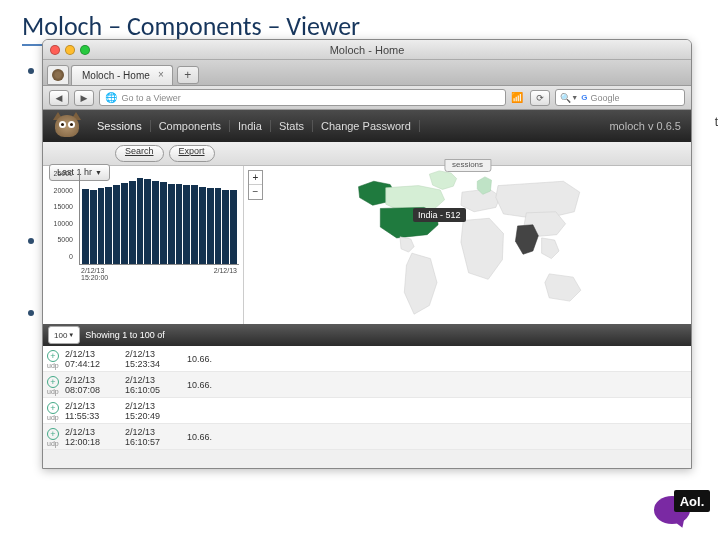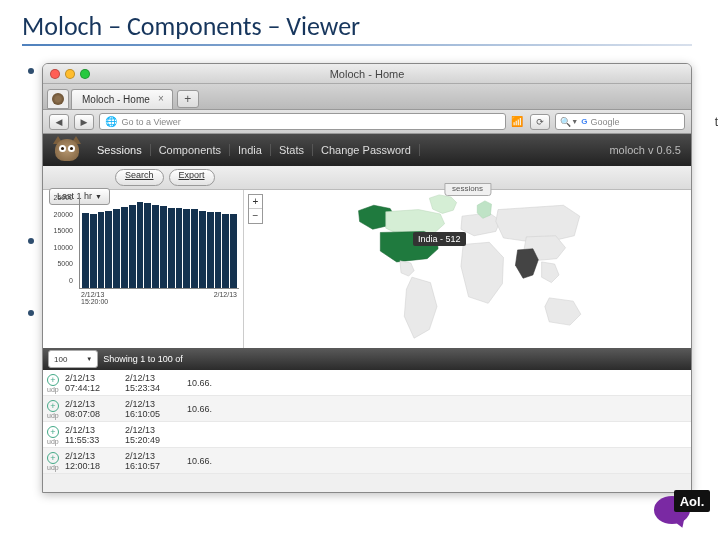--- a/index.html
+++ b/index.html
@@ -4,21 +4,21 @@
 <style>
   * { margin: 0; padding: 0; box-sizing: border-box; }
   body { width: 720px; height: 540px; font-family: "Helvetica Neue", Arial, sans-serif; background: #fff; overflow: hidden; position: relative; }
 
   .slide-title { font-size: 26px; font-weight: 400; color: #17365d; padding: 10px 0 2px 22px; font-family: Calibri, Arial, sans-serif; }
   .slide-underline { margin-left: 22px; width: 670px; height: 2px; background: linear-gradient(to right, #4f81bd, #d8e0ec); }
   .bullet { position: absolute; left: 28px; width: 6px; height: 6px; background: #2f4e6f; border-radius: 50%; }
   .b1 { top: 68px; } .b2 { top: 238px; } .b3 { top: 310px; }
   .cuttext { position: absolute; right: 2px; top: 115px; font-size: 12px; color: #333; }
 
-  .mac-window { position: absolute; left: 42px; top: 63px; width: 650px; height: 430px; border: 1px solid #888; border-radius: 6px 6px 0 0; background: #f0f0f0; box-shadow: 0 2px 10px rgba(0,0,0,0.25); overflow: hidden; }
+  .mac-window { position: absolute; left: 42px; top: 39px; width: 650px; height: 430px; border: 1px solid #888; border-radius: 6px 6px 0 0; background: #f0f0f0; box-shadow: 0 2px 10px rgba(0,0,0,0.25); overflow: hidden; }
 
   .mac-titlebar { height: 20px; background: linear-gradient(#ededed,#d3d3d3); display: flex; align-items: center; position: relative; border-bottom: 1px solid #aaa; }
   .tl-btns { display: flex; gap: 5px; margin-left: 7px; }
   .tl-btn { width: 10px; height: 10px; border-radius: 50%; border: 1px solid rgba(0,0,0,.25); }
   .tl-red { background: #ff5f56; } .tl-yel { background: #ffbd2e; } .tl-grn { background: #27c93f; }
   .tl-title { position: absolute; left: 0; right: 0; text-align: center; font-size: 11px; color: #444; }
 
   .mac-tabs { height: 26px; background: linear-gradient(#d4d4d4,#bababa); display: flex; align-items: flex-end; padding-left: 4px; border-bottom: 1px solid #999; gap: 2px; }
   .favicon-box { width: 22px; height: 20px; border: 1px solid #999; border-radius: 3px 3px 0 0; background: #eee; display: flex; align-items: center; justify-content: center; }
   .mini-owl { width: 12px; height: 12px; background: radial-gradient(#8b6f4e 30%, #6b5133 70%); border-radius: 50%; position: relative; }
@@ -64,21 +64,21 @@
 
   .map-wrap { flex:1; position:relative; background:#fff; border-left:1px solid #ccc;}
   .sessions-tab { position:absolute; top:-7px; left:50%; transform:translateX(-50%); height:13px; padding:0 7px; border:1px solid #aaa; border-radius:0 0 3px 3px; background:#f0f0f0; font-size:8px; color:#555;}
   .zoomctl { position:absolute; left:4px; top:4px; width:15px; border:1px solid #999; background:#fff; font-size:10px; text-align:center; color:#333;}
   .zoomctl div{height:14px; line-height:14px; border-bottom:1px solid #ccc;}
   .zoomctl div:last-child{border-bottom:none;}
   .tooltip { position:absolute; left:370px; top:168px; background:#333; color:#fff; font-size:9px; padding:2px 5px; border-radius:2px;}
   svg.worldmap{ width:100%; height:100%; }
 
   .table-hdr { height:22px; background:linear-gradient(#5a5a5a,#2b2b2b); display:flex; align-items:center; color:#fff; font-size:9px;}
-  .page-sel { margin:0 5px; height:16px; border:1px solid #aaa; border-radius:3px; background:#fff; color:#333; font-size:8px; padding:8px 5px; display:flex; align-items:center; gap:19px;}
+  .page-sel { margin:0 5px; height:16px; border:1px solid #aaa; border-radius:3px; background:#fff; color:#333; font-size:8px; padding:8px 5px; display:flex; align-items:center; gap:1px;}
   .page-sel .arr{font-size:6px;}
 
   .grid { font-size:9px; color:#333; background:#fff;}
   .grid-head { display:flex; padding:2px 4px 3px; border-bottom:1px solid #ccc; font-weight:bold; color:#222;}
   .grid-head .sort{font-size:7px; margin-left:2px;}
   .gcol { display:flex; flex-direction:column; justify-content:center;}
   .gc-exp{width:18px;} .gc-start{width:60px;} .gc-stop{width:62px;} .gc-src{width:86px;} .gc-sp{width:46px;} .gc-dst{width:86px;} .gc-dp{width:46px;} .gc-pk{width:52px;} .gc-by{width:74px;} .gc-node{width:100px;}
   .grid-row{ display:flex; padding:2px 4px; border-bottom:1px solid #e8e8e8;}
   .grid-row:nth-child(even){background:#f4f4f4;}
   .exp-btn{ width:12px;height:12px; border:1px solid #4a8; border-radius:50%; color:#4a8; font-size:9px; display:flex; align-items:center; justify-content:center; margin-top:2px;}

